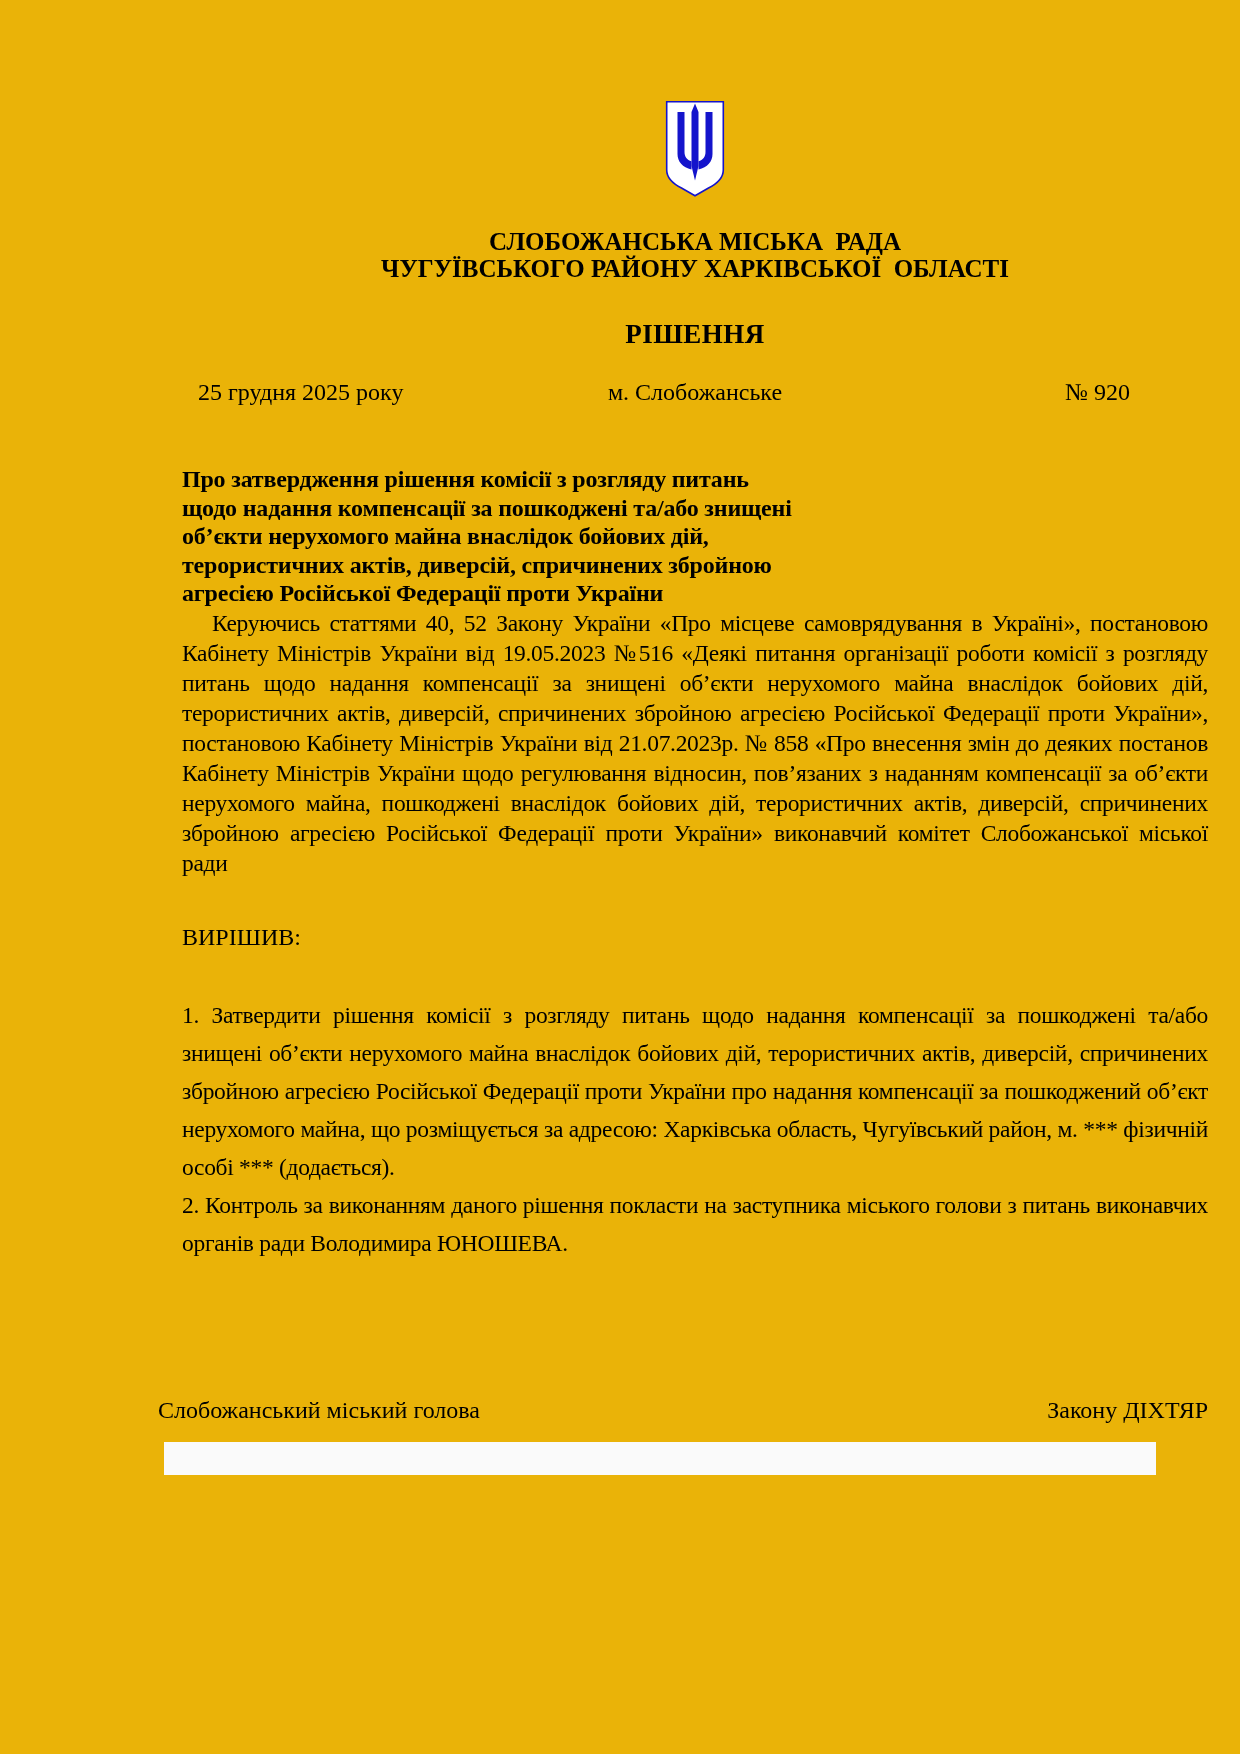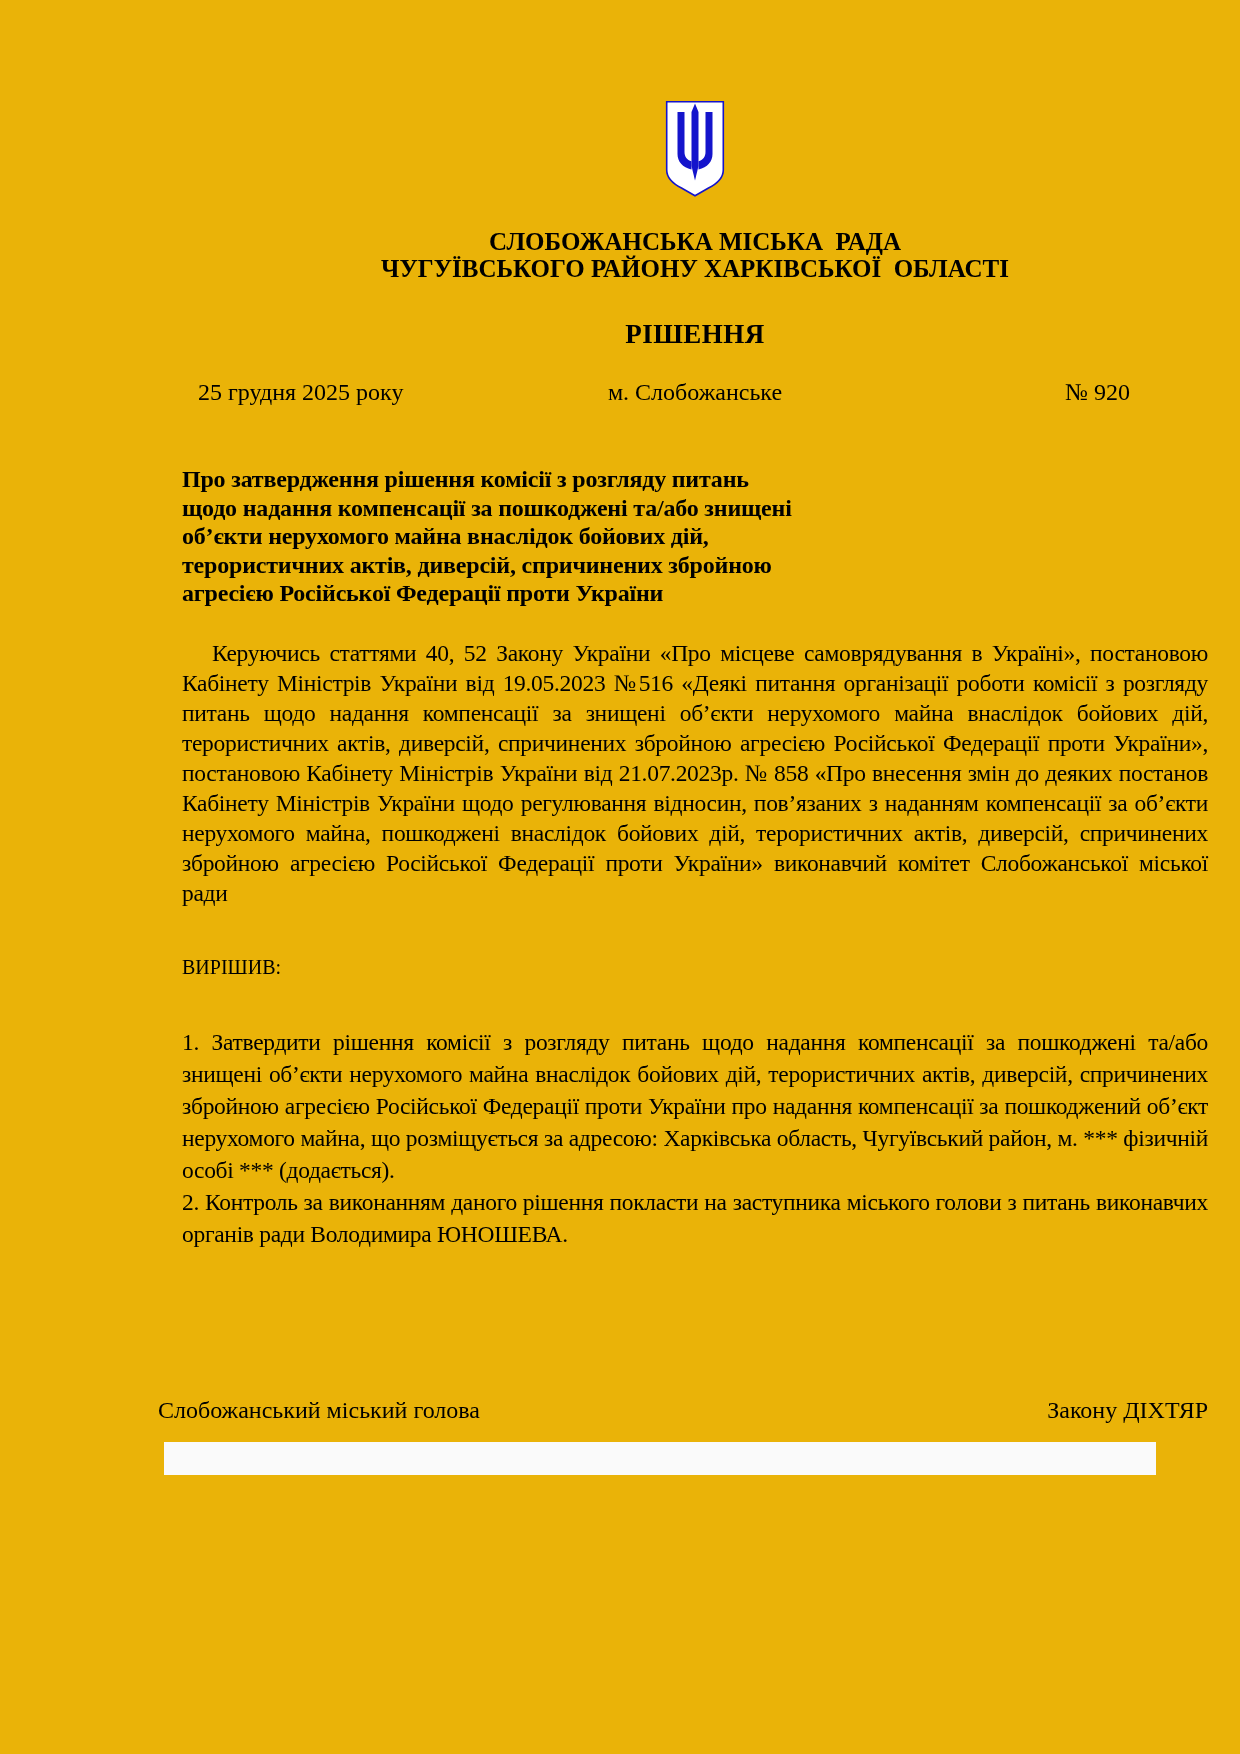--- a/index.html
+++ b/index.html
@@ -23,31 +23,30 @@
   .meta-place{position:absolute;left:50%;top:0;transform:translateX(-50%);}
   .meta-number{position:absolute;right:78px;top:0;}
 
   .subject{
     margin-top:56px;
     font-weight:bold;font-size:24px;line-height:28.5px;
     white-space:pre-line;max-width:640px;letter-spacing:-0.2px;
   }
 
   .preamble{
-    margin-top:30px;
     font-size:23.5px;line-height:30px;letter-spacing:-0.3px;
     text-align:justify;text-indent:30px;
   }
 
-  .resolved{margin-top:44px;font-size:20px;line-height:30px;}
+  .resolved{margin-top:44px;font-size:24px;line-height:30px;}
 
   .items{margin-top:44px;}
   .item{
     margin:0;
-    font-size:23.5px;line-height:32px;letter-spacing:-0.3px;
+    font-size:23.5px;line-height:38px;letter-spacing:-0.3px;
     text-align:justify;
   }
 
   .signature-row{
     position:absolute;left:158px;right:56px;top:1395px;
     display:flex;justify-content:space-between;
     font-size:24px;line-height:30px;
   }
   .redaction-band{
     position:absolute;left:164px;top:1442px;

